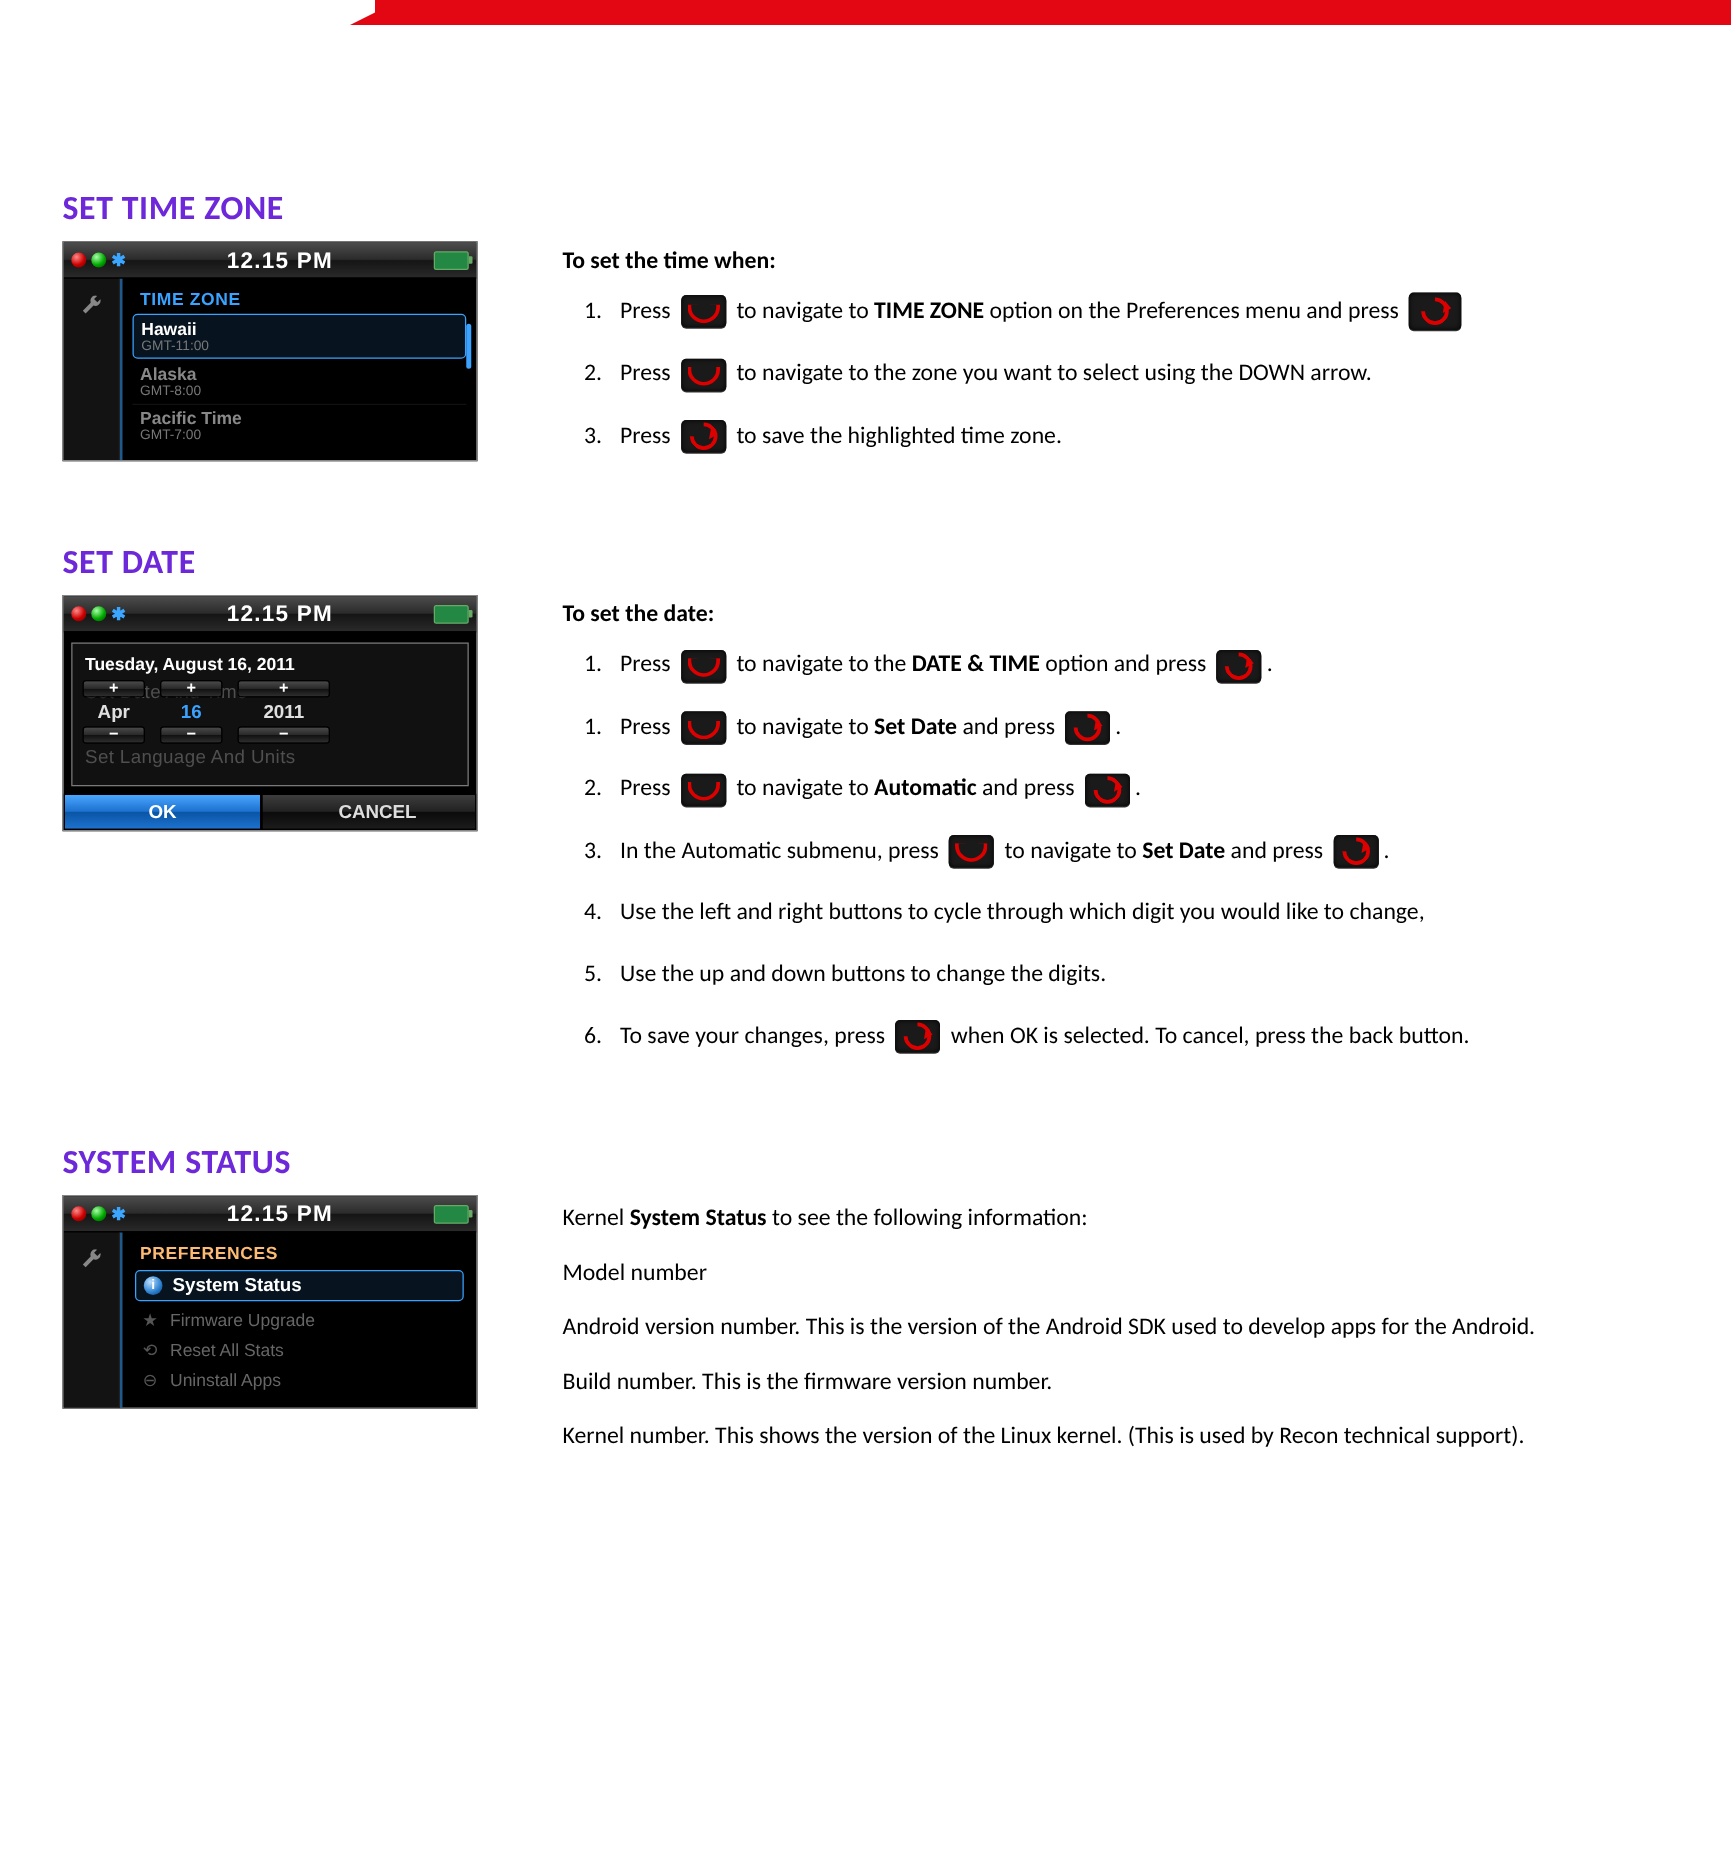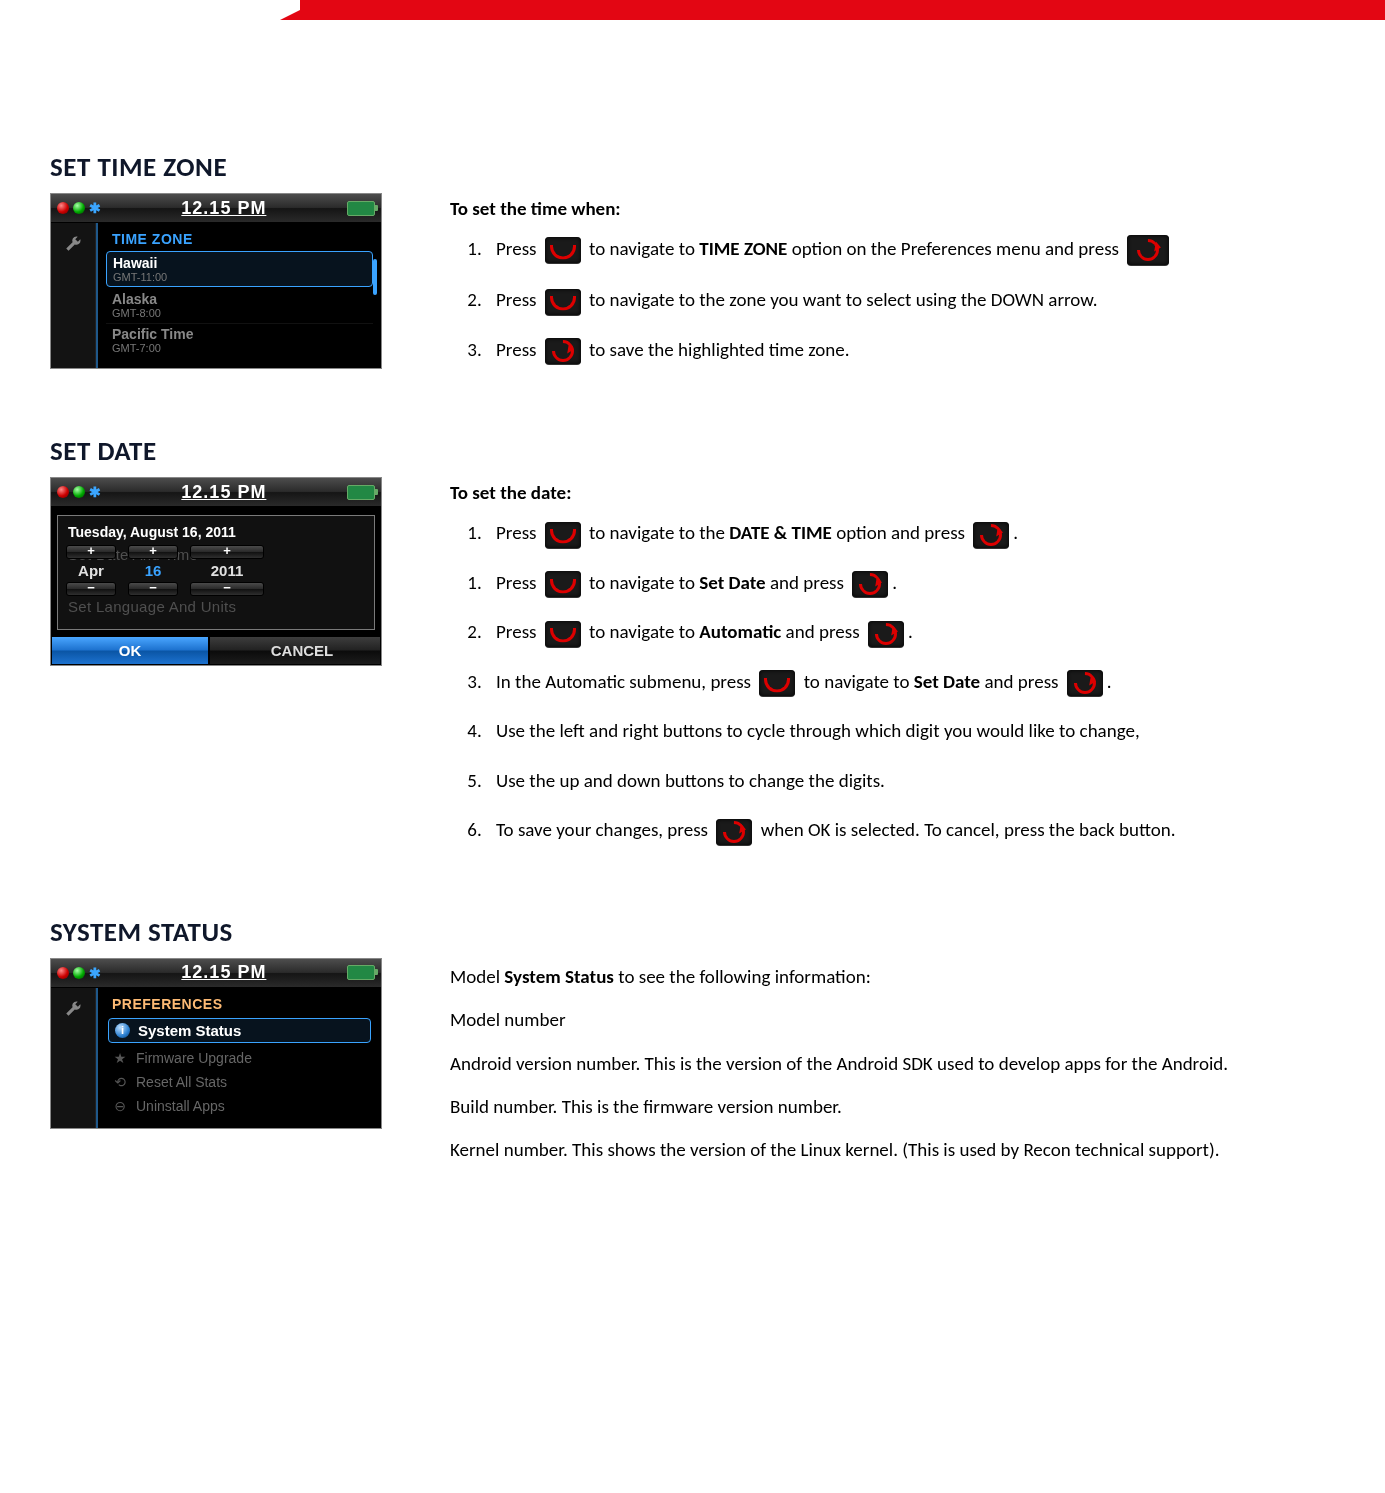--- a/index.html
+++ b/index.html
@@ -21,21 +21,21 @@
     position: absolute;
     left: 280px;
     top: 0;
     border-top: 20px solid transparent;
     border-right: 40px solid #e30613;
   }
   .page {
     padding: 130px 50px 40px 50px;
   }
   .section-heading {
-    color: #0f172a;
+    color: #6d28d9;
     font-weight: bold;
     font-size: 27px;
     letter-spacing: 0.5px;
     margin: 0 0 10px 0;
   }
   .section {
     display: flex;
     align-items: flex-start;
     margin-bottom: 50px;
     gap: 60px;
@@ -58,21 +58,21 @@
     background: linear-gradient(#4d4d4d,#2b2b2b 48%,#151515 52%,#2a2a2a);
     height: 28px;
     padding: 0 6px;
     border-bottom: 1px solid #000;
   }
   .status-icons { display: flex; gap: 4px; align-items: center; }
   .dot { width: 12px; height: 12px; border-radius: 50%; display: inline-block; }
   .dot.red { background: radial-gradient(circle at 35% 30%, #ff8a8a, #c00 55%, #600); }
   .dot.green { background: radial-gradient(circle at 35% 30%, #a8ffa8, #0a0 55%, #040); }
   .bt { color: #3ba6ff; font-size: 14px; font-weight: bold; }
-  .clock { color: #fff; font-weight: bold; font-size: 18px; letter-spacing: 1px; text-decoration: underline; }
+  .clock { color: #fff; font-weight: bold; font-size: 18px; letter-spacing: 1px; }
   .battery {
     width: 26px; height: 13px; border: 1px solid #6a6; border-radius: 2px; background:#284; position: relative;
   }
   .battery::after { content:''; position:absolute; right:-4px; top:3px; width:3px; height:6px; background:#6a6; border-radius:0 1px 1px 0;}
   .screen-body { display: flex; min-height: 140px; }
   .side-strip {
     width: 44px; background:#131313; display:flex; flex-direction:column; align-items:center; padding-top:12px; gap:8px; border-right:1px solid #222;
   }
   .wrench {
     width:18px; height:18px; display:inline-block; position:relative;
@@ -358,21 +358,21 @@
               <span class="pre-icon">⊖</span>
               <span>Uninstall Apps</span>
             </div>
           </div>
         </div>
       </div>
     </div>
 
     <div class="right-col">
       <p class="para">
-        <span>Model </span><span class="b">System Status</span><span> to see the following information:</span>
+        <span>Kernel </span><span class="b">System Status</span><span> to see the following information:</span>
       </p>
       <p class="para">Model number</p>
       <p class="para">Android version number. This is the version of the Android SDK used to develop apps for the Android.</p>
       <p class="para">Build number. This is the firmware version number.</p>
       <p class="para">Kernel number. This shows the version of the Linux kernel. (This is used by Recon technical support).</p>
     </div>
   </div>
 
 </div>
 

